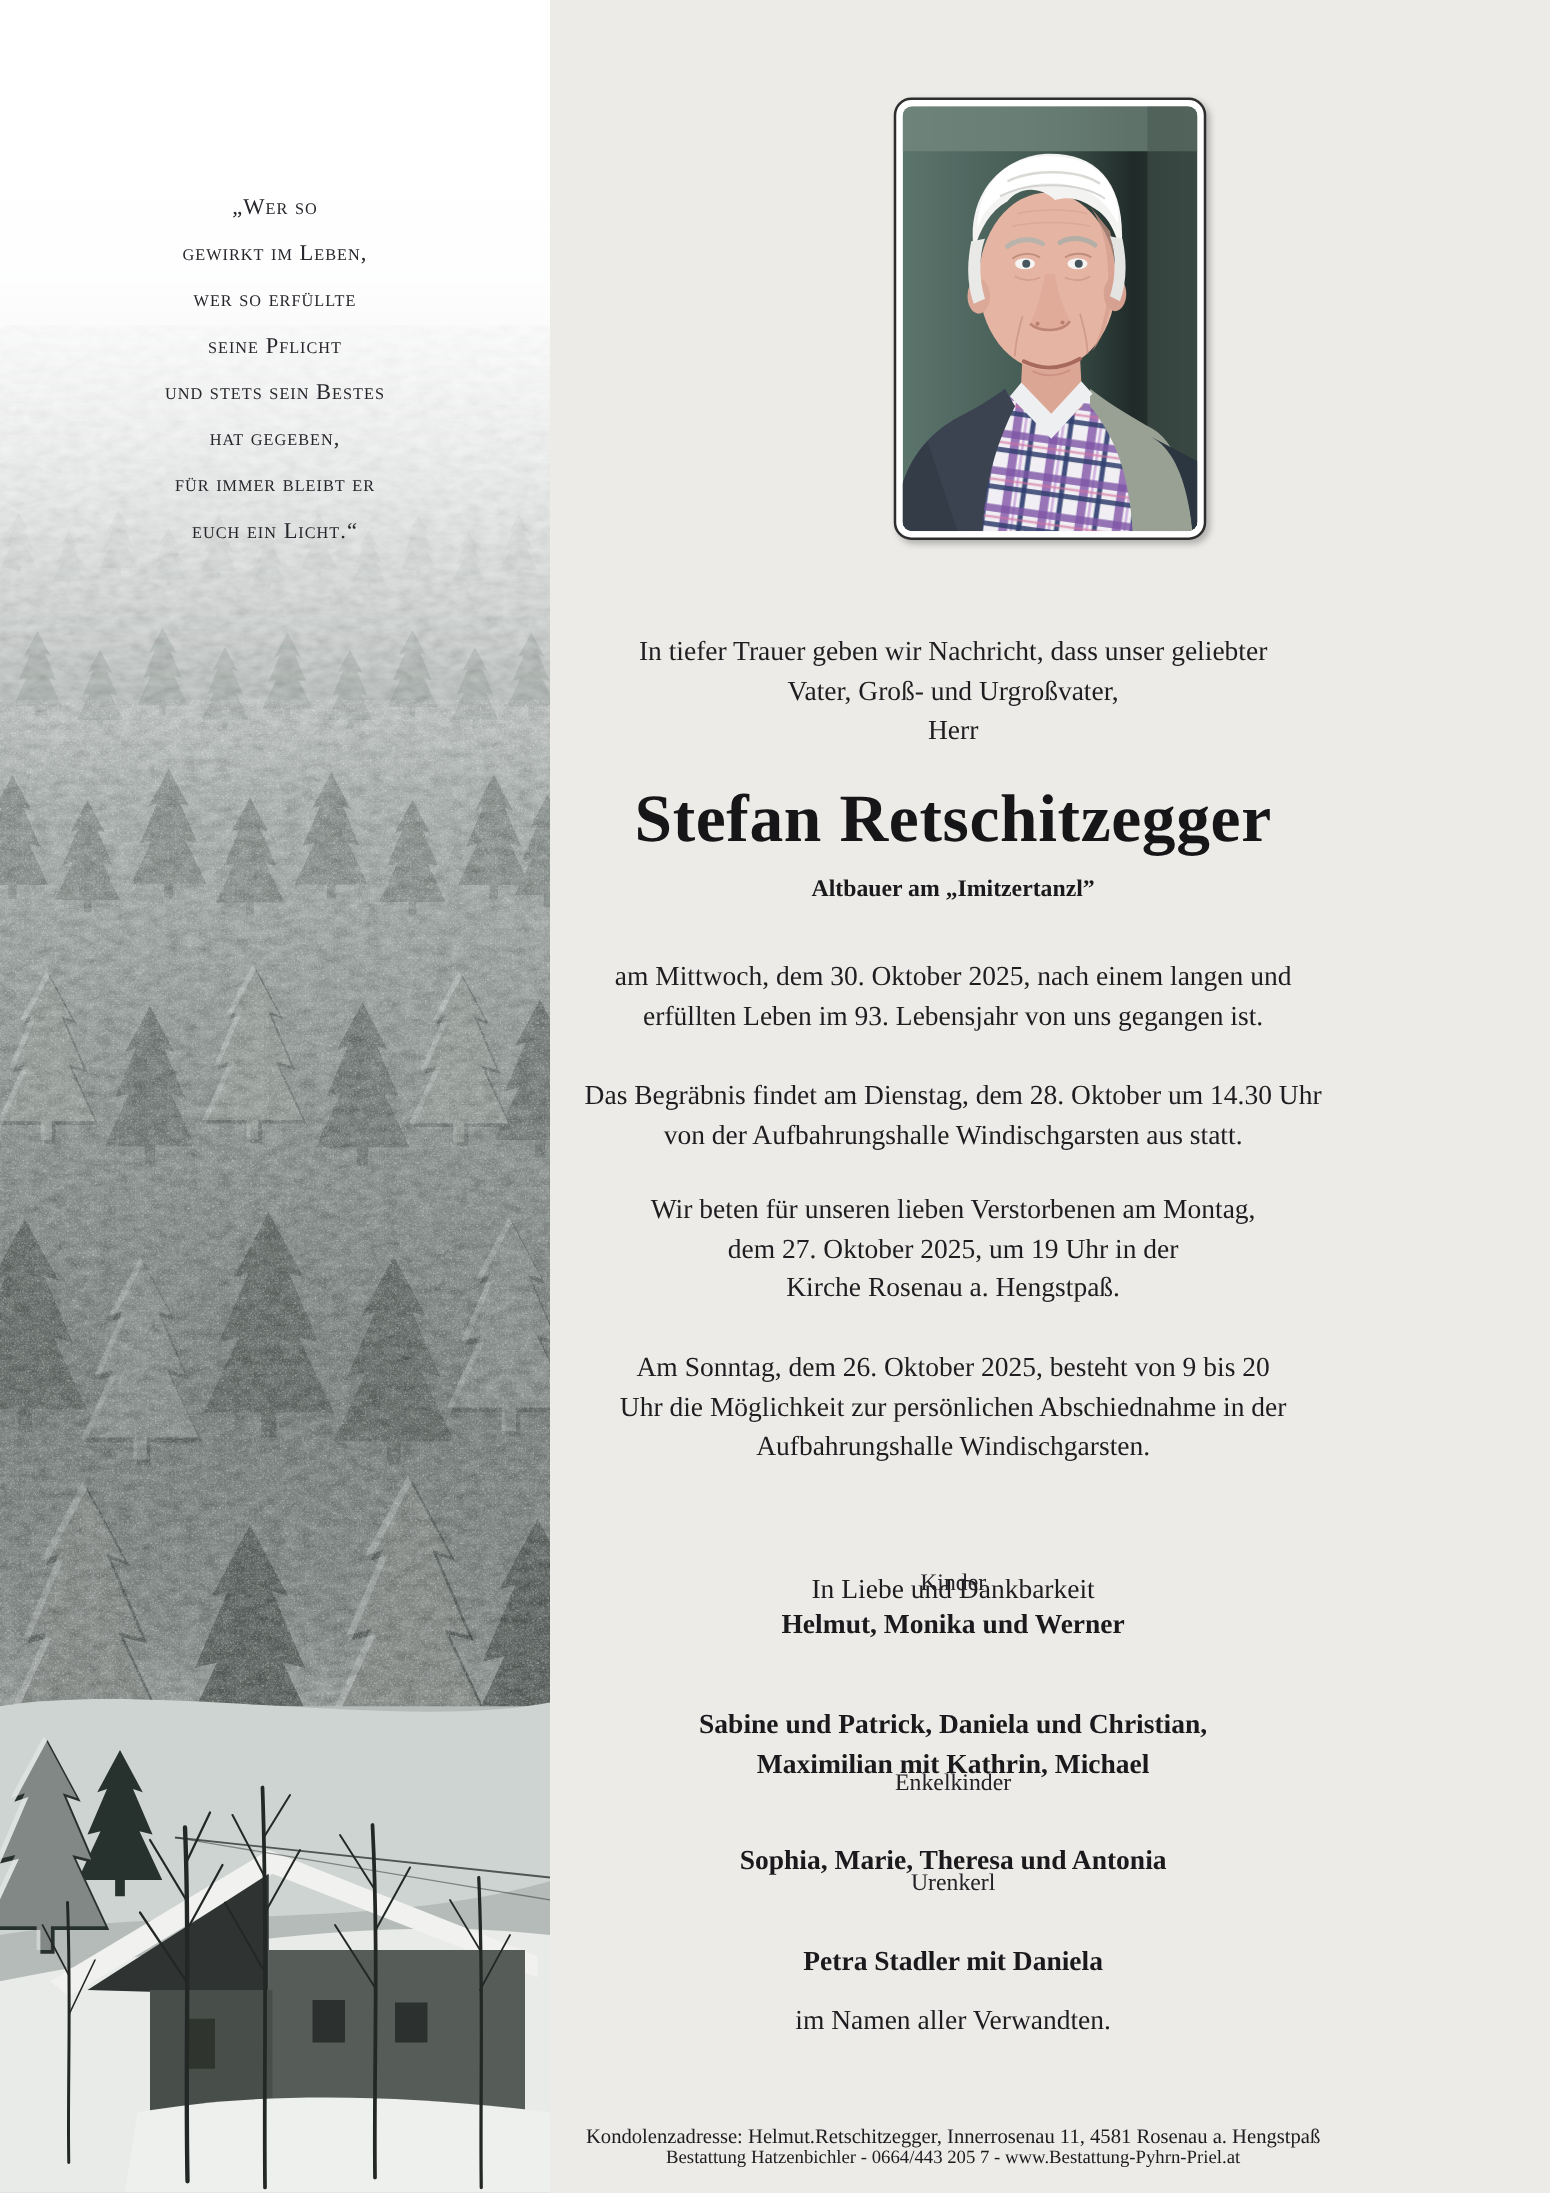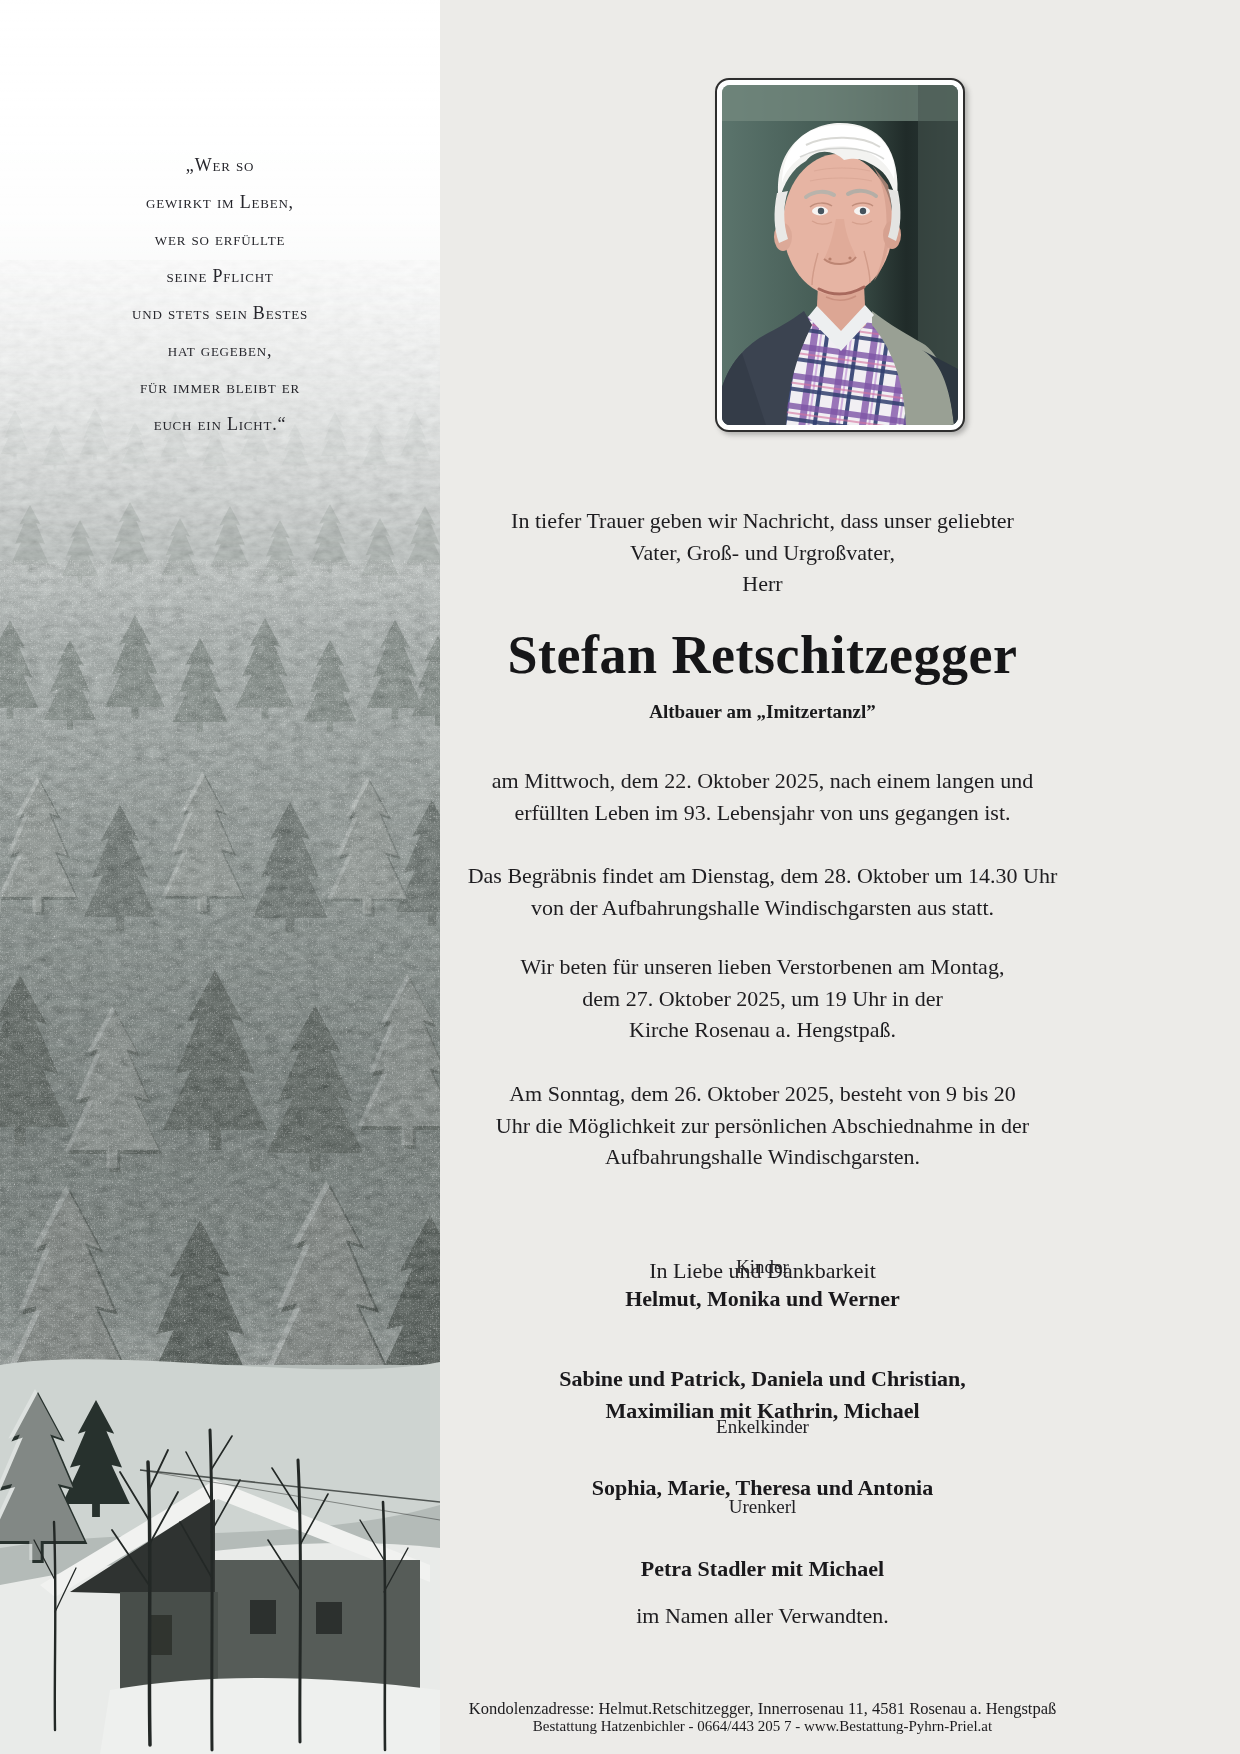--- a/index.html
+++ b/index.html
@@ -300,21 +300,21 @@
     <div class="blk intro">
       <div>In tiefer Trauer geben wir Nachricht, dass unser geliebter</div>
       <div>Vater, Groß- und Urgroßvater,</div>
       <div>Herr</div>
     </div>
 
     <div class="blk deceased-name">Stefan Retschitzegger</div>
     <div class="blk deceased-sub">Altbauer am „Imitzertanzl”</div>
 
     <div class="blk para p1">
-      <div>am Mittwoch, dem 22. Oktober 2025, nach einem langen und</div>
+      <div>am Mittwoch, dem 30. Oktober 2025, nach einem langen und</div>
       <div>erfüllten Leben im 93. Lebensjahr von uns gegangen ist.</div>
     </div>
     <div class="blk para p2">
       <div>Das Begräbnis findet am Dienstag, dem 28. Oktober um 14.30 Uhr</div>
       <div>von der Aufbahrungshalle Windischgarsten aus statt.</div>
     </div>
     <div class="blk para p3">
       <div>Wir beten für unseren lieben Verstorbenen am Montag,</div>
       <div>dem 27. Oktober 2025, um 19 Uhr in der</div>
       <div>Kirche Rosenau a. Hengstpaß.</div>
@@ -337,21 +337,21 @@
       <div>Maximilian mit Kathrin, Michael</div>
     </div>
     <div class="blk rel r2">Enkelkinder</div>
 
     <div class="blk names m3">
       <div>Sophia, Marie, Theresa und Antonia</div>
     </div>
     <div class="blk rel r3">Urenkerl</div>
 
     <div class="blk names m4">
-      <div>Petra Stadler mit Michael</div>
+      <div>Petra Stadler mit Daniela</div>
     </div>
 
     <div class="blk in-name">im Namen aller Verwandten.</div>
 
     <div class="blk footer1">Kondolenzadresse: Helmut.Retschitzegger, Innerrosenau 11, 4581 Rosenau a. Hengstpaß</div>
     <div class="blk footer2">Bestattung Hatzenbichler - 0664/443 205 7 - www.Bestattung-Pyhrn-Priel.at</div>
   </div>
 
 </div>
 

